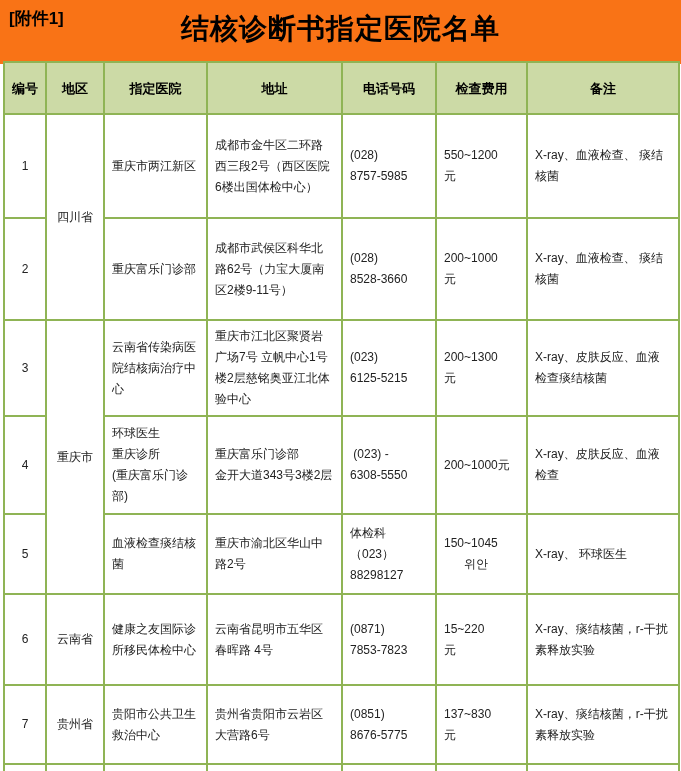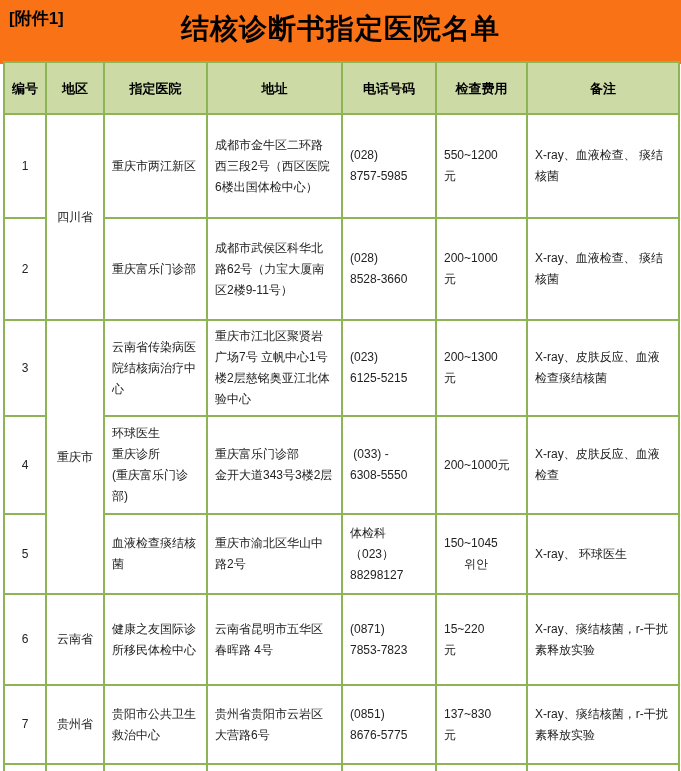--- a/index.html
+++ b/index.html
@@ -90,21 +90,21 @@
 元</td>
         <td>X-ray、皮肤反应、血液检查痰结核菌</td>
       </tr>
       <tr style="height:98px">
         <td class="c">4</td>
         <td>环球医生
 重庆诊所
 (重庆富乐门诊部)</td>
         <td>重庆富乐门诊部
 金开大道343号3楼2层</td>
-        <td> (033) -
+        <td> (023) -
 6308-5550</td>
         <td class="fee">200~1000元</td>
         <td>X-ray、皮肤反应、血液检查</td>
       </tr>
       <tr style="height:80px">
         <td class="c">5</td>
         <td>血液检查痰结核菌</td>
         <td>重庆市渝北区华山中路2号</td>
         <td>体检科（023）
 88298127</td>

